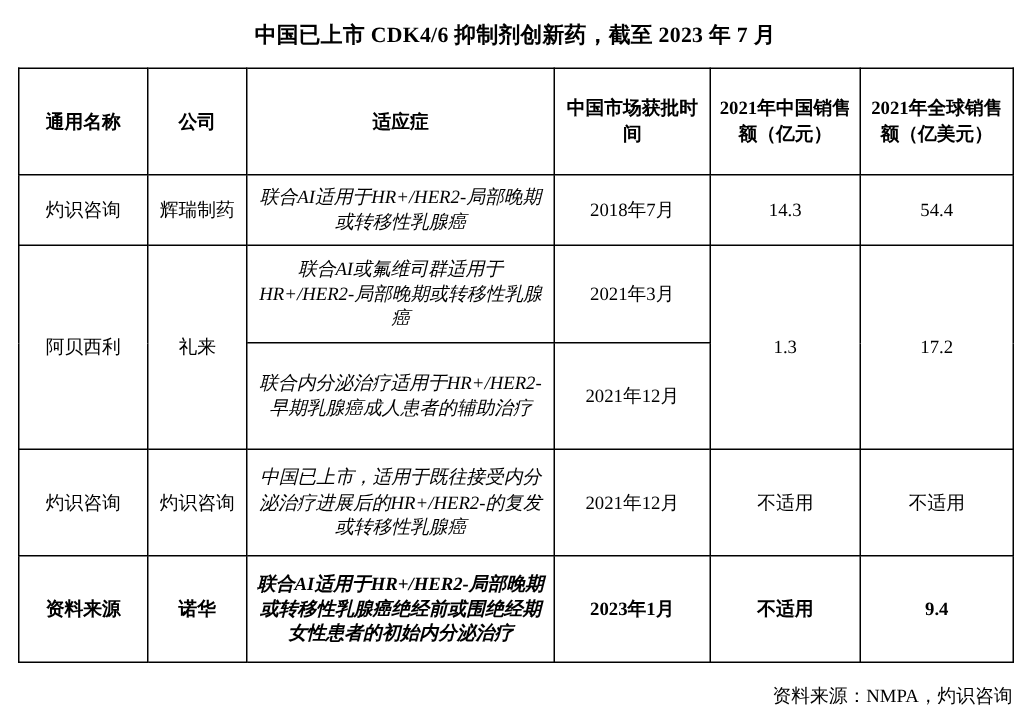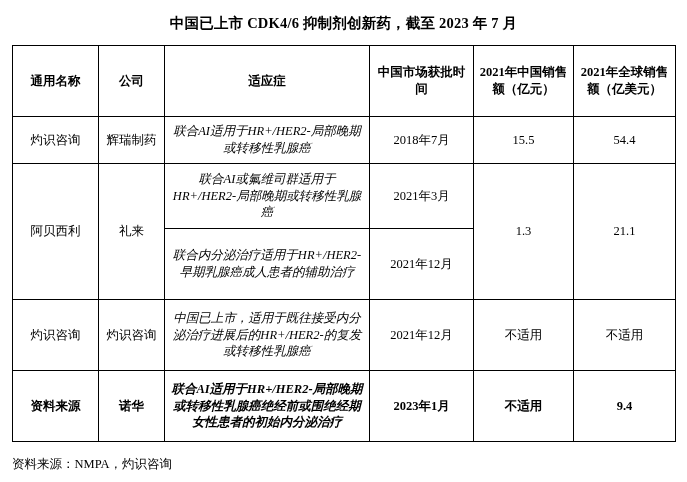--- a/index.html
+++ b/index.html
@@ -75,21 +75,21 @@
   .row-ab1 td { height: 56px; margin-left: 16px; }
   .row-ab2 td { height: 62px; }
   .row-dr td { height: 62px; }
   .row-rb td { height: 62px; }
 
   .source {
     margin: 0 auto;
     width: 663px;
     font-size: 12.5px;
     padding-top: 14px;
-    text-align: left;
+    text-align: right;
   }
 </style>
 </head>
 <body>
 
 <div class="page">
 
   <div class="doc-title">中国已上市 CDK4/6 抑制剂创新药，截至 2023 年 7 月</div>
 
   <table class="cdk-table">
@@ -111,31 +111,31 @@
         <th>2021年全球销售额（亿美元）</th>
       </tr>
     </thead>
     <tbody>
 
       <tr class="row-pb">
         <td class="cell-name">灼识咨询</td>
         <td class="cell-company">辉瑞制药</td>
         <td class="cell-indication">联合AI适用于HR+/HER2-局部晚期或转移性乳腺癌</td>
         <td>2018年7月</td>
-        <td>15.5</td>
+        <td>14.3</td>
         <td>54.4</td>
       </tr>
 
       <tr class="row-ab1">
         <td class="cell-name" rowspan="2">阿贝西利</td>
         <td class="cell-company" rowspan="2">礼来</td>
         <td class="cell-indication">联合AI或氟维司群适用于HR+/HER2-局部晚期或转移性乳腺癌</td>
         <td>2021年3月</td>
         <td rowspan="2">1.3</td>
-        <td rowspan="2">21.1</td>
+        <td rowspan="2">17.2</td>
       </tr>
 
       <tr class="row-ab2">
         <td class="cell-indication">联合内分泌治疗适用于HR+/HER2-早期乳腺癌成人患者的辅助治疗</td>
         <td>2021年12月</td>
       </tr>
 
       <tr class="row-dr">
         <td class="cell-name">灼识咨询</td>
         <td class="cell-company">灼识咨询</td>

